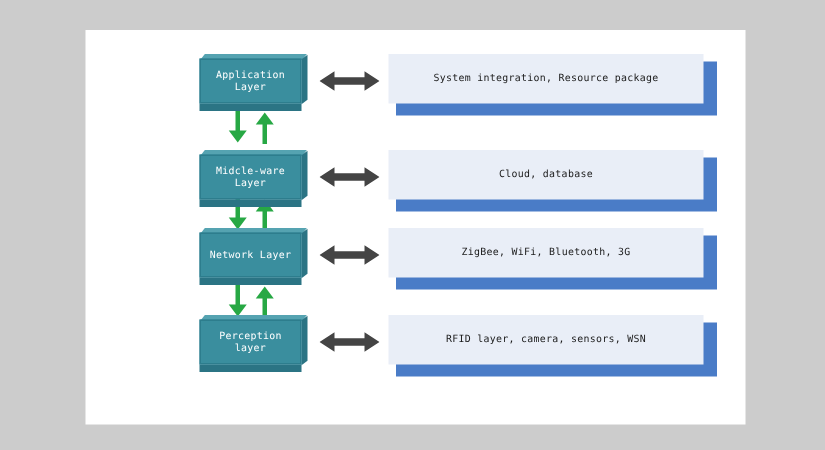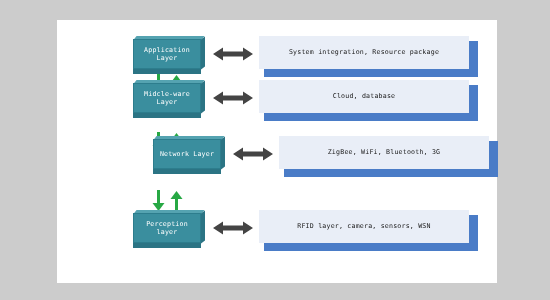--- a/index.html
+++ b/index.html
@@ -28,22 +28,22 @@
     width: 440px;
     height: 263px;
   }
   .row {
     position: absolute;
     left: 0;
     width: 440px;
     height: 46px;
   }
   .row-0 { top: 16px; }
-  .row-1 { top: 60px; padding-left: 24px; }
-  .row-2 { top: 116px; margin-left: 20px; }
+  .row-1 { top: 80px; padding-left: 24px; }
+  .row-2 { top: 132px; }
   .row-3 { top: 190px; }
 
   
   .layer-box {
     position: absolute;
     left: 76px;
     top: 0;
     width: 74px;
     height: 38px;
   }

